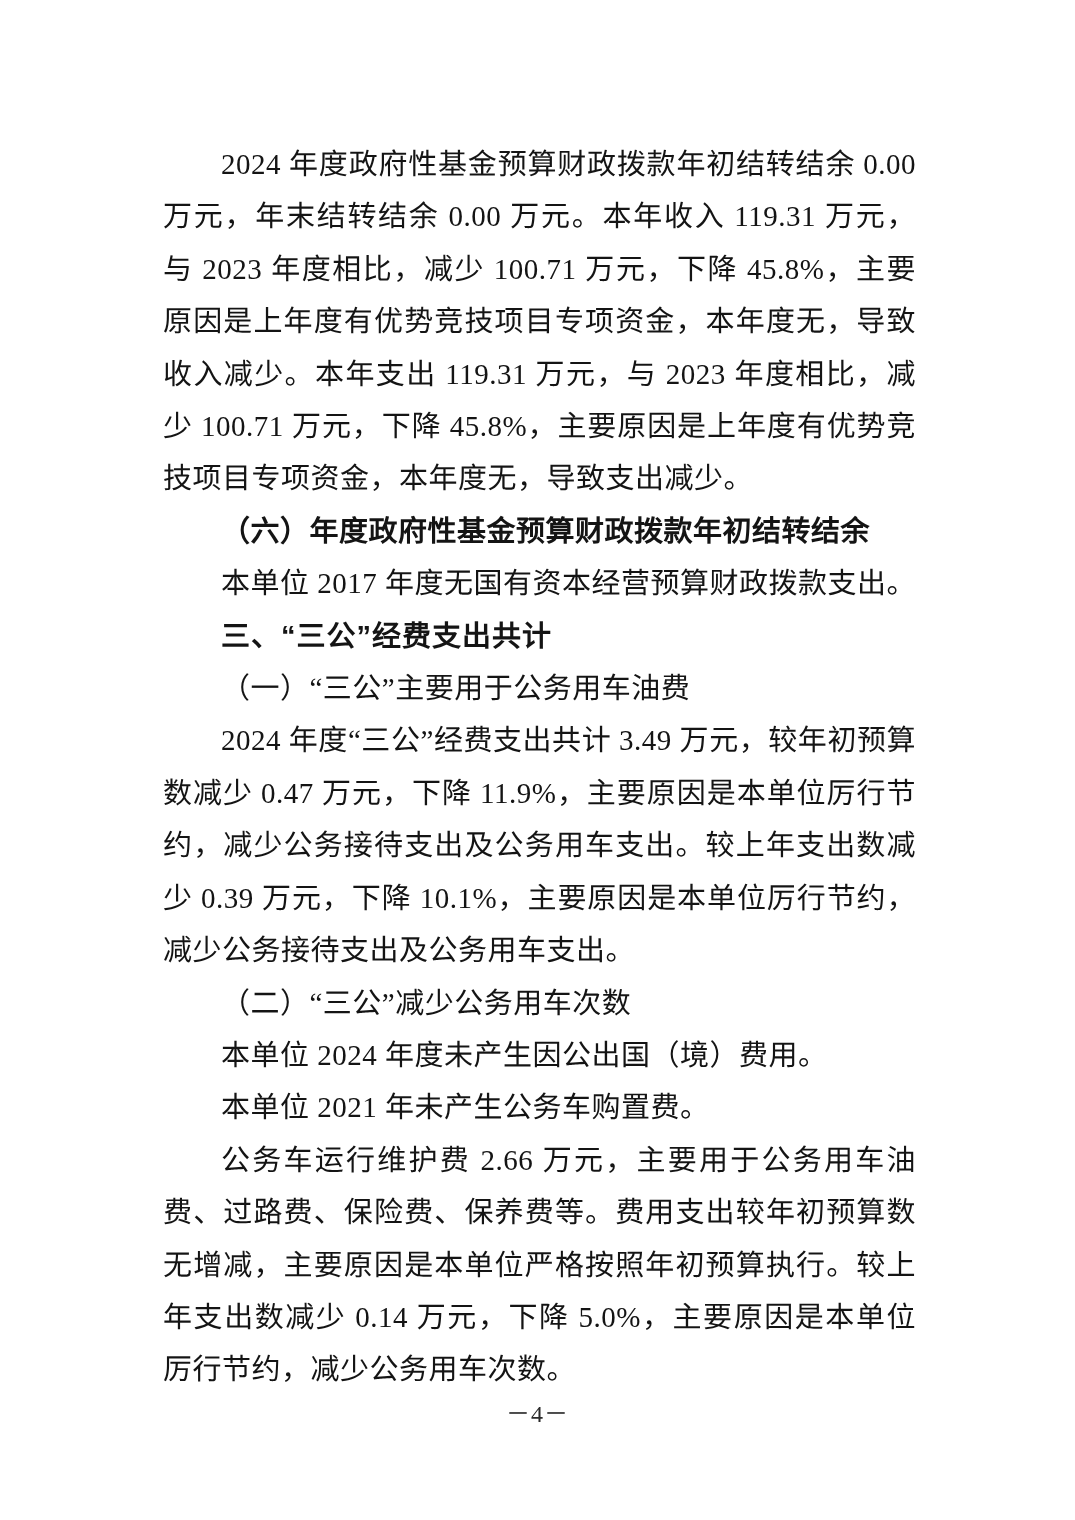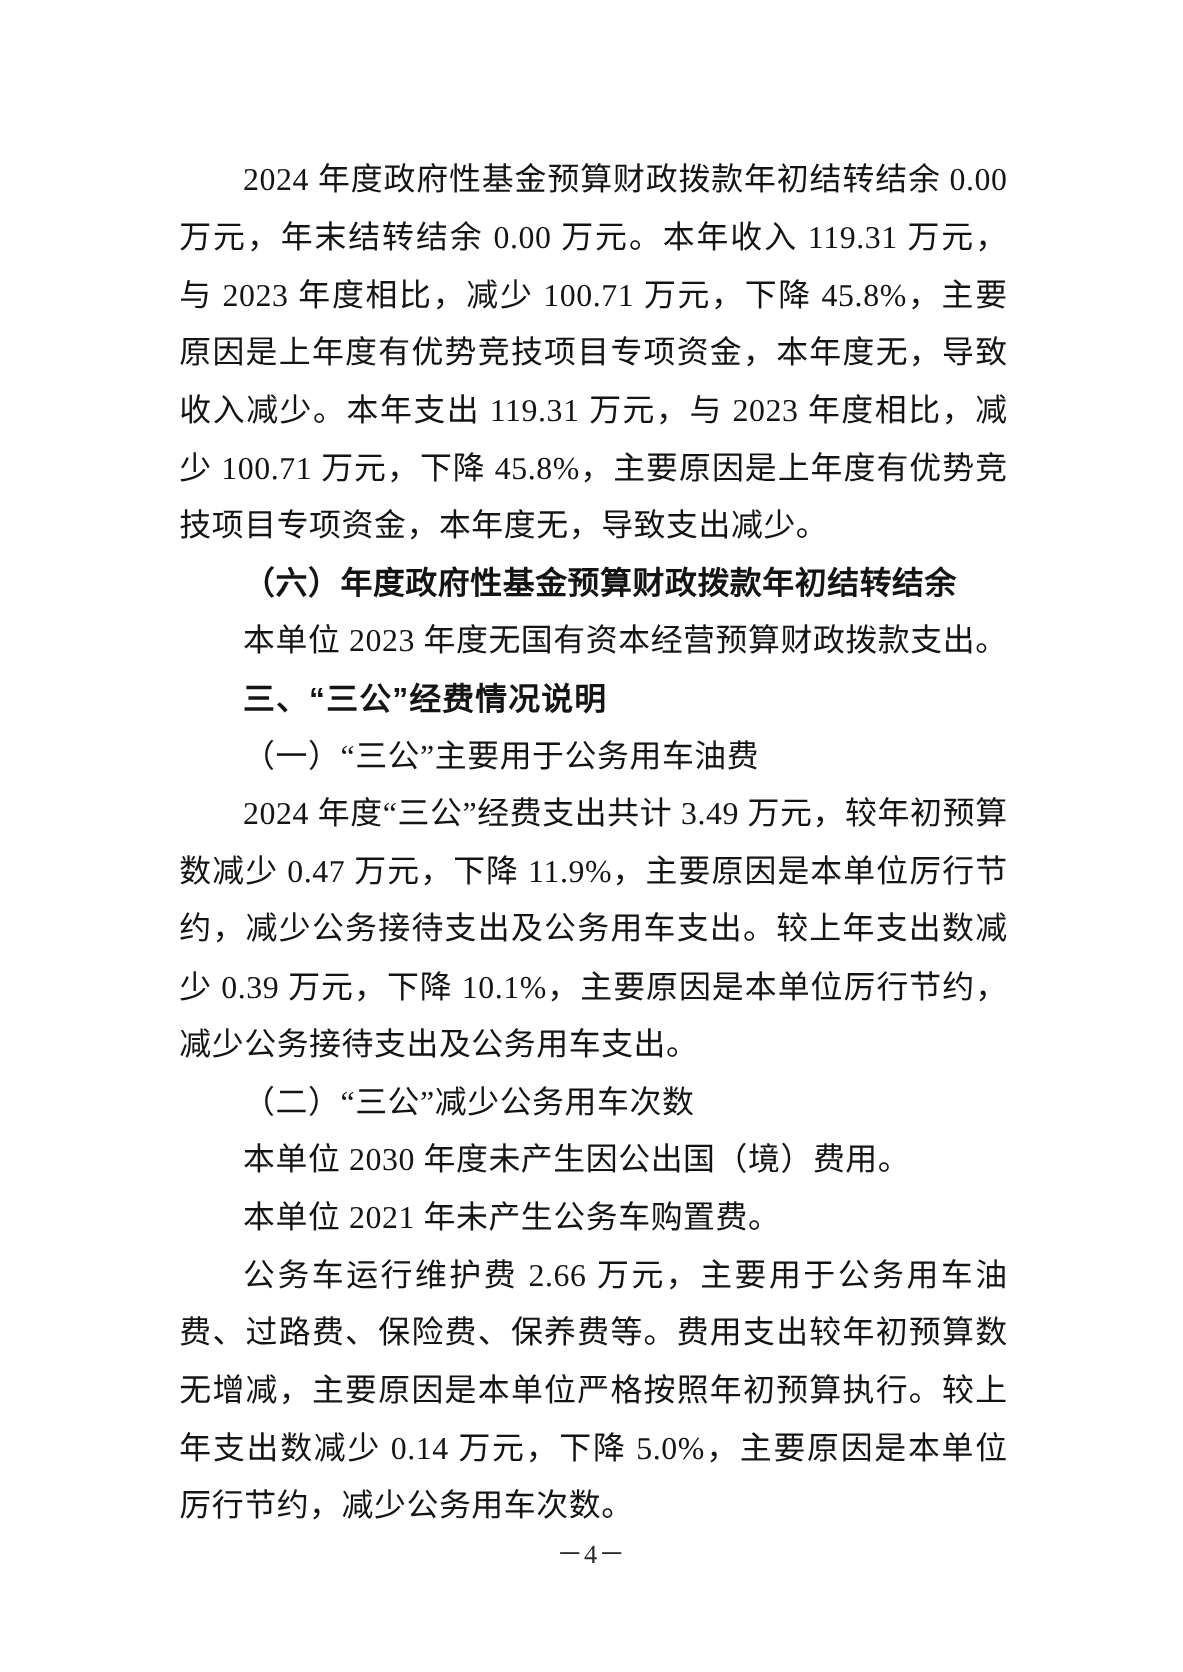--- a/index.html
+++ b/index.html
@@ -68,31 +68,31 @@
 <body>
 
 <div class="page">
 
   <div class="doc">
 
     <p>2024 年度政府性基金预算财政拨款年初结转结余 0.00 万元，年末结转结余 0.00 万元。本年收入 119.31 万元，与 2023 年度相比，减少 100.71 万元，下降 45.8%，主要原因是上年度有优势竞技项目专项资金，本年度无，导致收入减少。本年支出 119.31 万元，与 2023 年度相比，减少 100.71 万元，下降 45.8%，主要原因是上年度有优势竞技项目专项资金，本年度无，导致支出减少。</p>
 
     <p class="h-kai-bold">（六）年度政府性基金预算财政拨款年初结转结余</p>
 
-    <p>本单位 2023 年度无国有资本经营预算财政拨款支出。</p>
+    <p>本单位 2017 年度无国有资本经营预算财政拨款支出。</p>
 
-    <p class="h-hei">三、“三公”经费情况说明</p>
+    <p class="h-hei">三、“三公”经费支出共计</p>
 
     <p class="h-kai">（一）“三公”主要用于公务用车油费</p>
 
     <p>2024 年度“三公”经费支出共计 3.49 万元，较年初预算数减少 0.47 万元，下降 11.9%，主要原因是本单位厉行节约，减少公务接待支出及公务用车支出。较上年支出数减少 0.39 万元，下降 10.1%，主要原因是本单位厉行节约，减少公务接待支出及公务用车支出。</p>
 
     <p class="h-kai">（二）“三公”减少公务用车次数</p>
 
-    <p>本单位 2030 年度未产生因公出国（境）费用。</p>
+    <p>本单位 2024 年度未产生因公出国（境）费用。</p>
 
     <p>本单位 2021 年未产生公务车购置费。</p>
 
     <p>公务车运行维护费 2.66 万元，主要用于公务用车油费、过路费、保险费、保养费等。费用支出较年初预算数无增减，主要原因是本单位严格按照年初预算执行。较上年支出数减少 0.14 万元，下降 5.0%，主要原因是本单位厉行节约，减少公务用车次数。</p>
 
   </div>
 
   <div class="page-footer">－4－</div>
 
 </div>

